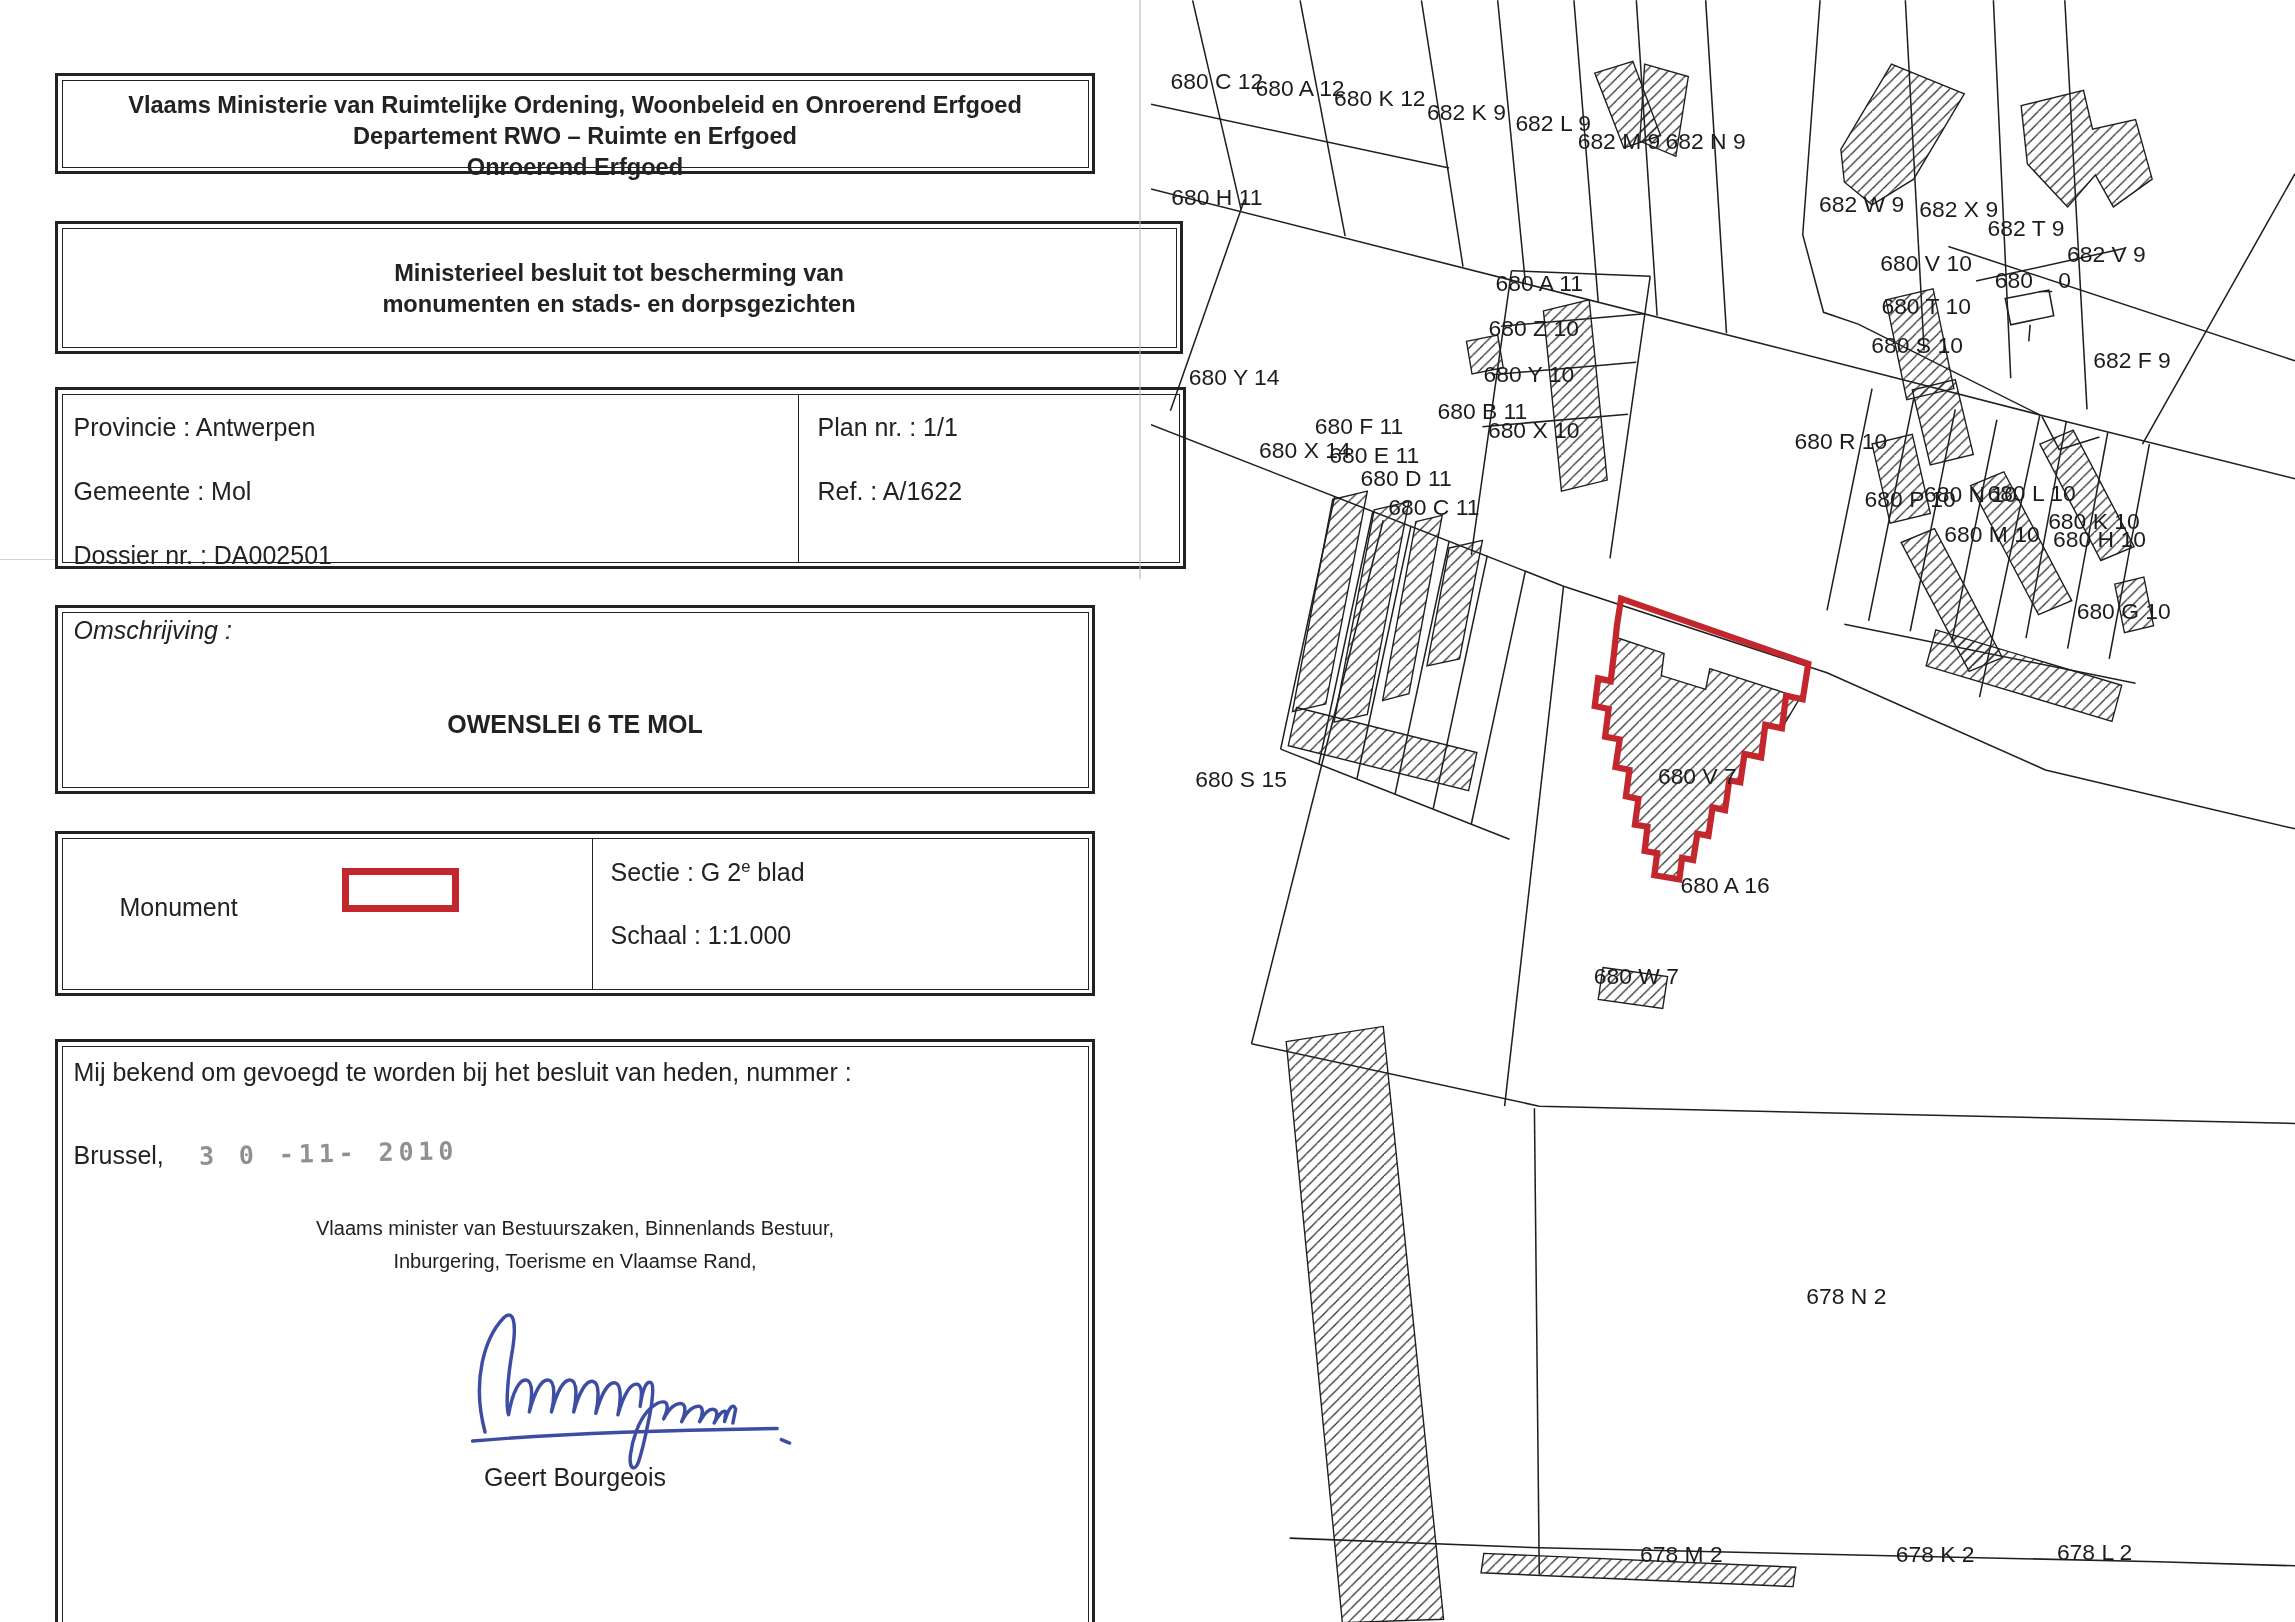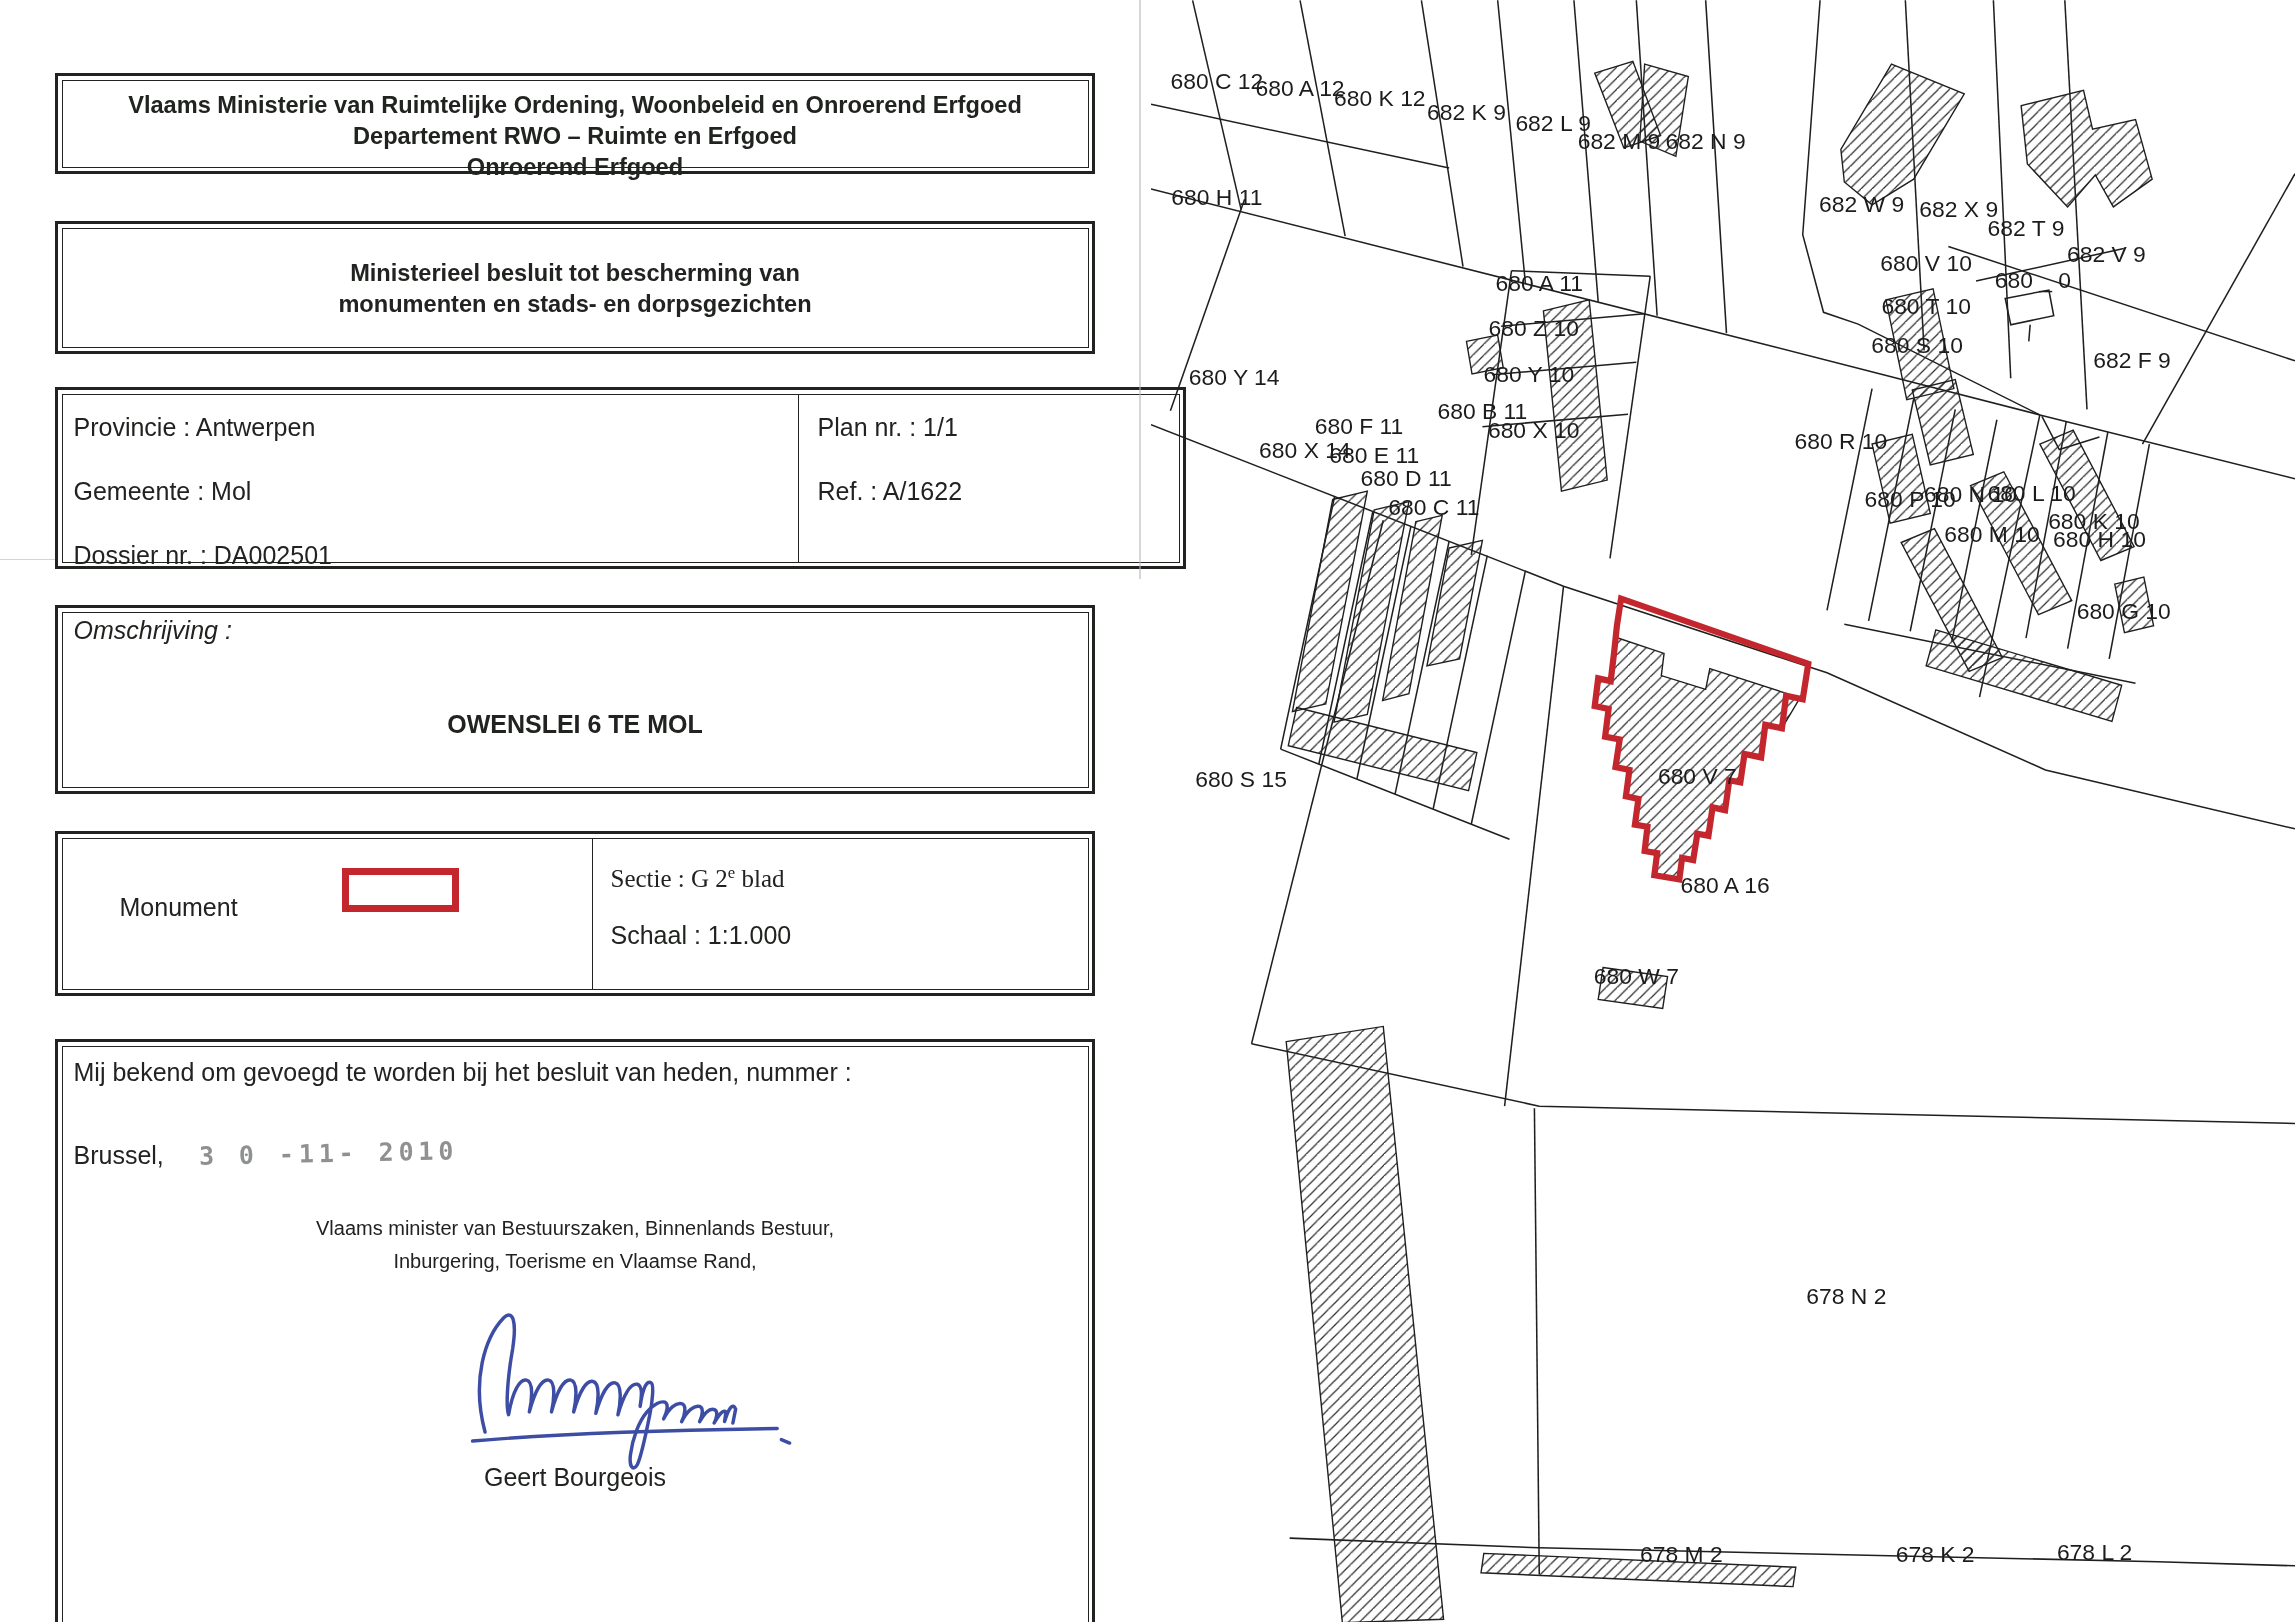--- a/index.html
+++ b/index.html
@@ -31,21 +31,21 @@
 <body>
 
 <div class="dbox" style="left:55px;top:73px;width:1040px;height:101px;">
   <div class="dbox-inner">
     <div class="ctr hdr" style="top:9.7px;">Vlaams Ministerie van Ruimtelijke Ordening, Woonbeleid en Onroerend Erfgoed</div>
     <div class="ctr hdr" style="top:40px;">Departement RWO  –  Ruimte en Erfgoed</div>
     <div class="ctr hdr" style="top:71px;">Onroerend Erfgoed</div>
   </div>
 </div>
 
-<div class="dbox" style="left:55px;top:221px;width:1040px;height:133px;">
+<div class="dbox" style="left:55px;top:221px;width:1128px;height:133px;">
   <div class="dbox-inner">
     <div class="ctr hdr" style="top:29px;">Ministerieel besluit tot bescherming van</div>
     <div class="ctr hdr" style="top:60px;">monumenten en stads- en dorpsgezichten</div>
   </div>
 </div>
 
 <div class="dbox" style="left:55px;top:387px;width:1131px;height:182px;">
   <div class="dbox-inner">
     <div class="divider-v" style="left:735px;"></div>
     <div class="abs fs36" style="left:11px;top:18px;">Provincie : Antwerpen</div>
@@ -61,21 +61,21 @@
     <div class="abs fs36" style="left:11px;top:3px;font-style:italic;">Omschrijving :</div>
     <div class="ctr fs36 b" style="top:97px;">OWENSLEI 6 TE MOL</div>
   </div>
 </div>
 
 <div class="dbox" style="left:55px;top:831px;width:1040px;height:165px;">
   <div class="dbox-inner">
     <div class="divider-v" style="left:529px;"></div>
     <div class="abs fs36" style="left:11px;top:54px;margin-left:46px;">Monument</div>
     <div class="legend-rect" style="left:279px;top:29px;width:117px;height:44px;border:7.6px solid #c4262e;"></div>
-    <div class="abs fs36" style="left:548px;top:24px;font-family:Liberation Serif, serif;"><span>Sectie : G 2</span><sup>e</sup><span> blad</span></div>
+    <div class="abs fs36" style="left:548px;top:18px;"><span>Sectie : G 2</span><sup>e</sup><span> blad</span></div>
     <div class="abs fs36" style="left:548px;top:82px;">Schaal : 1:1.000</div>
   </div>
 </div>
 
 <div class="dbox" style="left:55px;top:1039px;width:1040px;height:626px;text-decoration:underline;">
   <div class="dbox-inner">
     <div class="abs fs36" style="left:11px;top:11px;">Mij bekend om gevoegd te worden bij het besluit van heden, nummer :</div>
     <div class="abs fs36" style="left:11px;top:94px;">Brussel,</div>
     <div class="abs stamp" style="left:136px;top:92px;">3 0 -11- 2010</div>
     <div class="ctr fs35" style="top:168px;">Vlaams minister van Bestuurszaken, Binnenlands Bestuur,</div>

